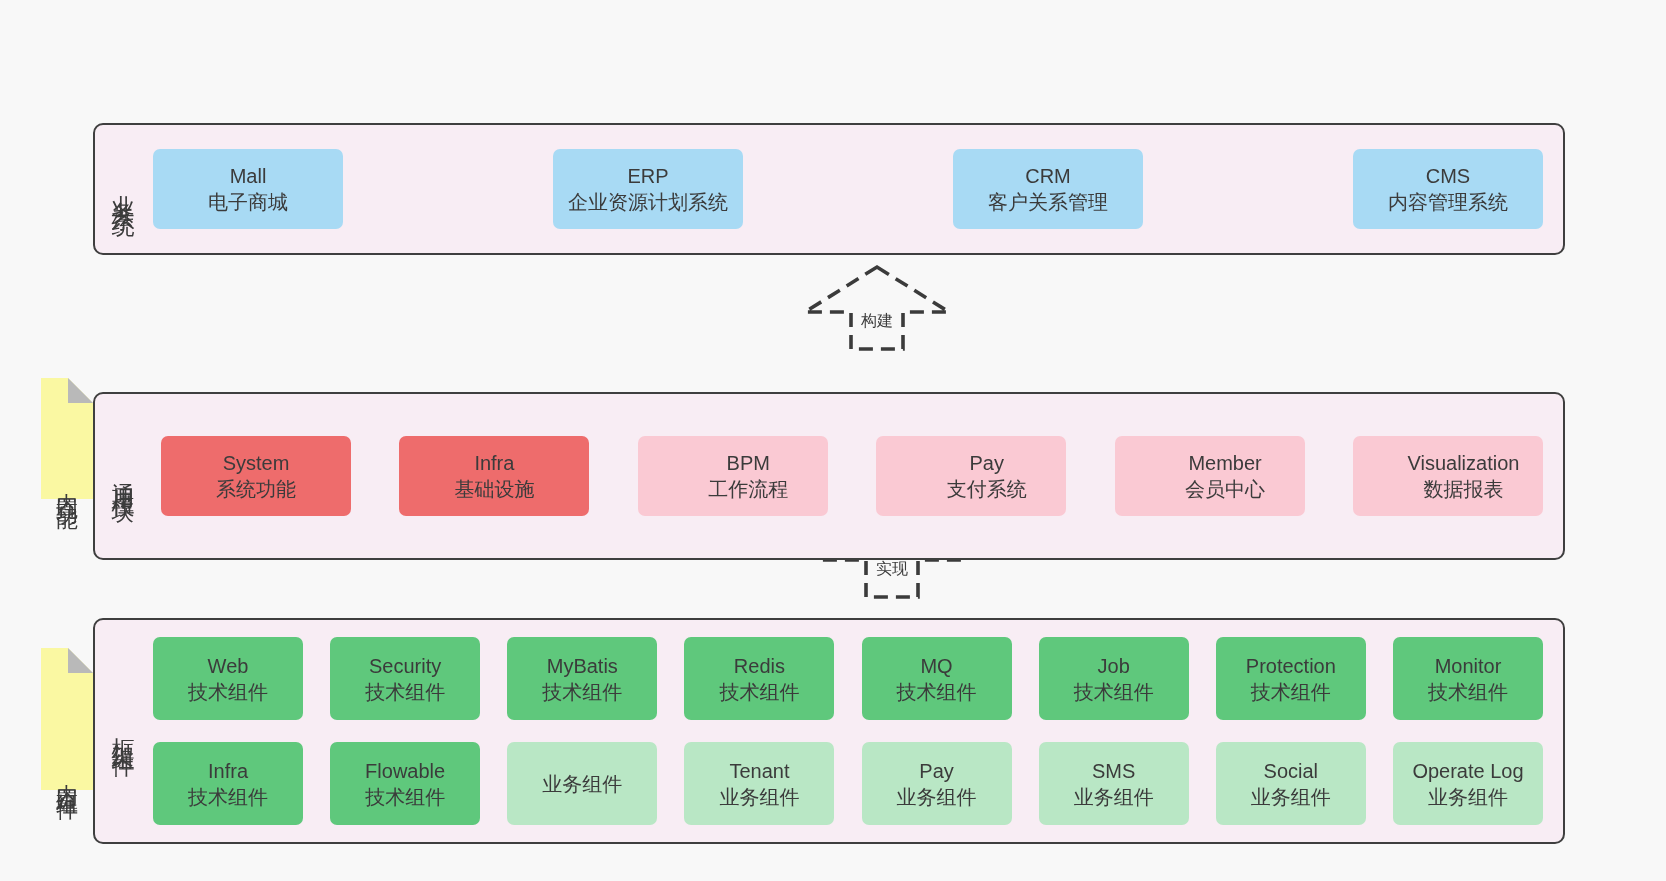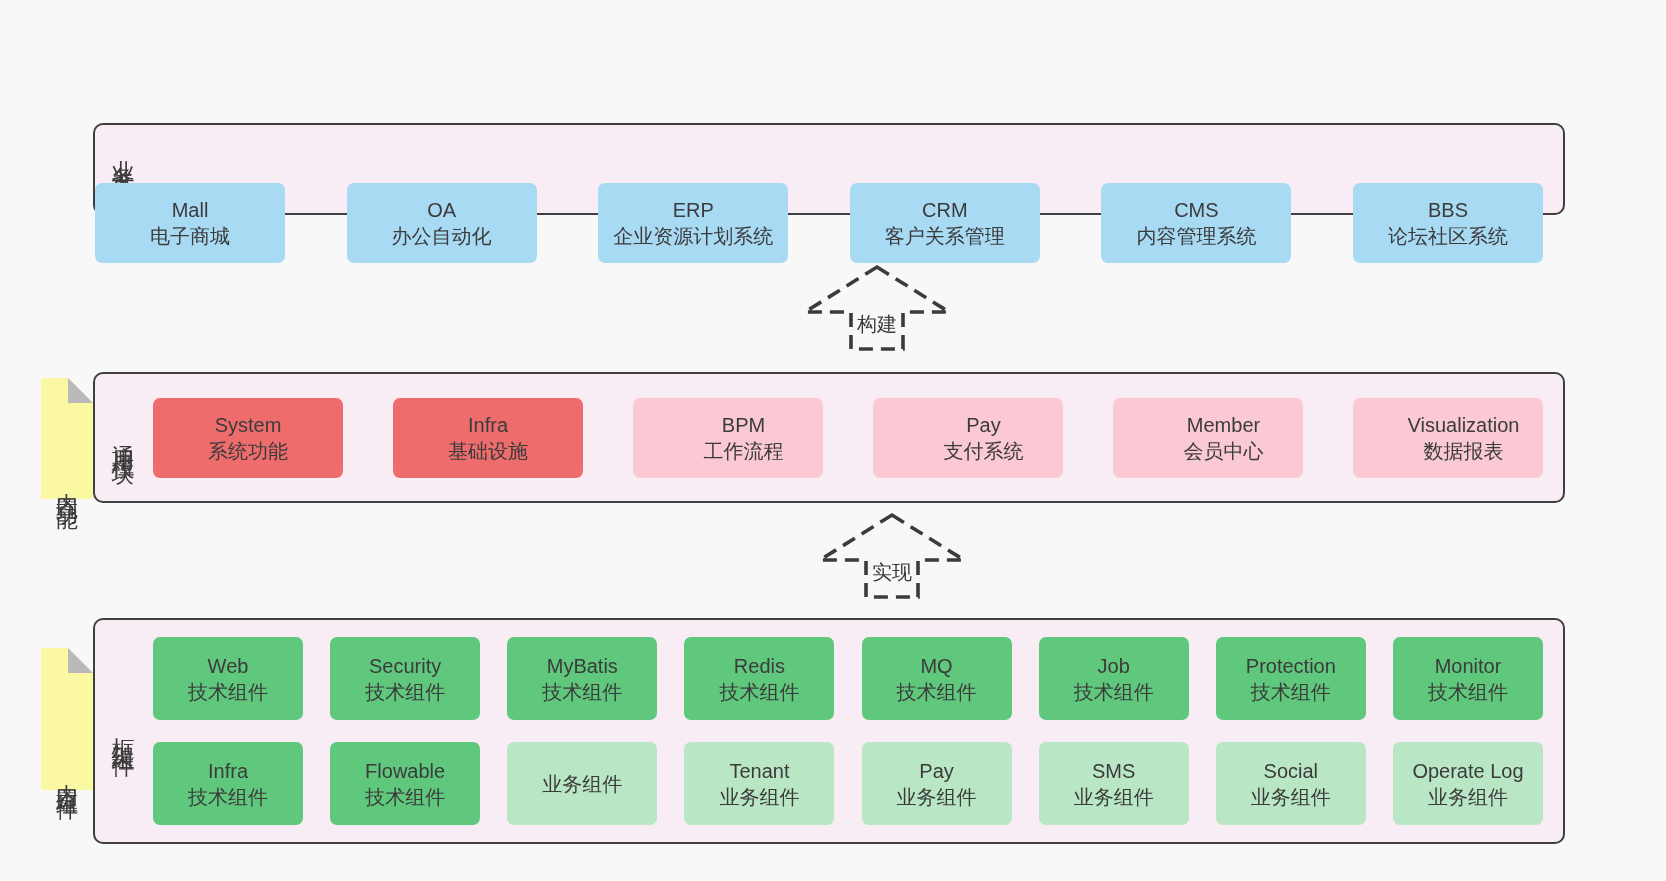--- a/index.html
+++ b/index.html
@@ -3,22 +3,22 @@
 <meta charset="utf-8">
 <style>
   html,body{margin:0;padding:0;background:#f8f8f8;}
   body{font-family:"Liberation Sans","DejaVu Sans",sans-serif;color:#3b3b3b;}
   .canvas{position:relative;width:1666px;height:881px;background:#f8f8f8;overflow:hidden;}
 
   
   .panel{position:absolute;left:93px;width:1472px;background:#f8edf4;
          border:2px solid #3f3f3f;border-radius:10px;box-sizing:border-box;
          display:flex;z-index:1;}
-  .panel-business{top:123px;height:92px;flex-direction:column;}
-  .panel-modules{top:372px;height:131px;}
+  .panel-business{top:123px;height:132px;}
+  .panel-modules{top:392px;height:168px;gap:8px;}
   .panel-components{top:618px;height:226px;}
 
   .panel-label{width:58px;flex:0 0 58px;display:flex;align-items:center;justify-content:center;}
   .vtext{writing-mode:vertical-rl;text-orientation:upright;font-size:23px;
          letter-spacing:6px;color:#3b3b3b;}
 
   .row{flex:1;display:flex;align-items:center;justify-content:space-between;padding-right:20px;}
   .rows{flex:1;display:flex;flex-direction:column;justify-content:center;gap:22px;padding-right:20px;}
   .row8{display:flex;justify-content:space-between;}
 
@@ -44,57 +44,49 @@
           clip-path:polygon(0 0,100% 100%,0 100%);}
   .sticky .vtext{position:relative;font-size:22px;letter-spacing:5px;padding-bottom:4px;}
   .sticky-modules{top:378px;height:121px;}
   .sticky-components{top:648px;height:142px;}
 
   
   .arrow{position:absolute;width:160px;height:88px;}
   .arrow svg{display:block;width:100%;height:100%;}
   .arrow-build{left:797px;top:264px;}
   .arrow-implement{left:812px;top:512px;}
-  .arrow-label{position:absolute;width:120px;text-align:center;font-size:20px;color:#3b3b3b;z-index:2;}
+  .arrow-label{position:absolute;width:120px;text-align:center;font-size:16px;color:#3b3b3b;z-index:2;}
   .label-build{left:817px;top:311px;}
   .label-implement{left:832px;top:559px;}
 </style>
 </head>
 <body>
 
 <div class="canvas">
 
   <section class="panel panel-business">
     <div class="panel-label">
       <span class="vtext">业务系统</span>
     </div>
     <div class="row">
       <div class="box b6 blue">
         <div class="en">Mall</div>
         <div class="zh">电子商城</div>
       </div>
       <div class="box b6 blue">
-        <div class="en">OA</div>
-        <div class="zh">办公自动化</div>
-      </div>
-      <div class="box b6 blue">
         <div class="en">ERP</div>
         <div class="zh">企业资源计划系统</div>
       </div>
       <div class="box b6 blue">
         <div class="en">CRM</div>
         <div class="zh">客户关系管理</div>
       </div>
       <div class="box b6 blue">
         <div class="en">CMS</div>
         <div class="zh">内容管理系统</div>
-      </div>
-      <div class="box b6 blue">
-        <div class="en">BBS</div>
-        <div class="zh">论坛社区系统</div>
       </div>
     </div>
   </section>
 
   <div class="arrow arrow-build">
     <svg viewBox="0 0 160 88" fill="none" xmlns="http://www.w3.org/2000/svg">
       <polygon points="80,3 152,48 106,48 106,85 54,85 54,48 8,48" fill="none" stroke="#3b3b3b" stroke-width="3.6" stroke-dasharray="14 8"></polygon>
     </svg>
   </div>
   <div class="arrow-label label-build">构建</div>

